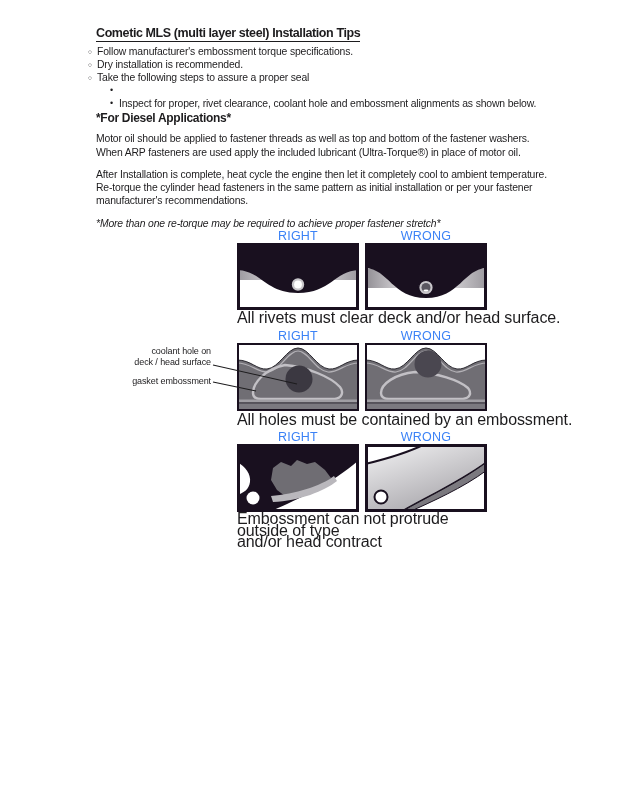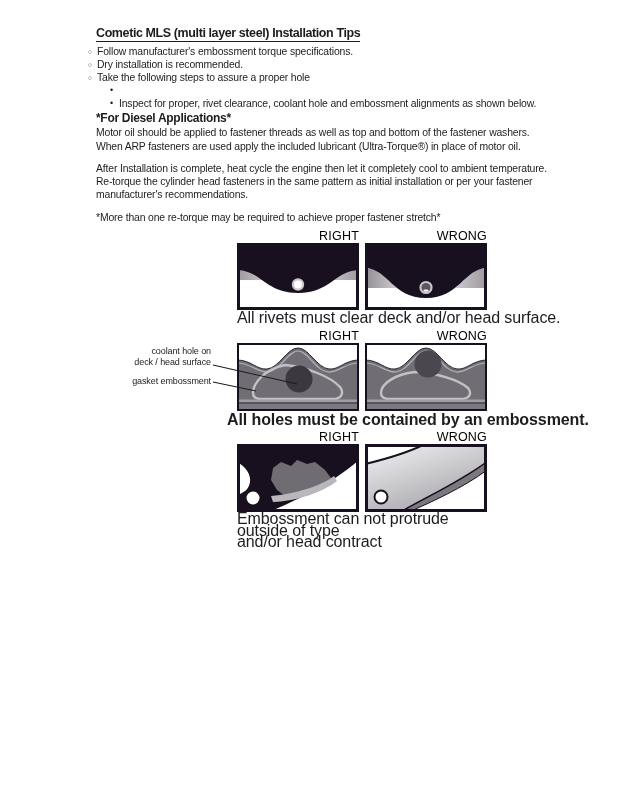--- a/index.html
+++ b/index.html
@@ -12,26 +12,26 @@
 
   .tips { position:absolute; left:88px; top:45px; width:460px; font-size:10.4px;
           letter-spacing:-0.15px; line-height:13px; }
   .tip-row { display:flex; align-items:flex-start; }
   .tip-row .marker { width:9px; flex:0 0 9px; font-size:6.5px; line-height:13px; }
   .sub-row { padding-left:22px; }
   .sub-row .marker { font-size:9px; }
 
   .diesel { position:absolute; left:96px; top:112px; width:452px; font-size:10.4px;
             letter-spacing:-0.15px; line-height:13.3px; }
-  .diesel-heading { font-size:12px; font-weight:bold; letter-spacing:-0.3px; margin-bottom:1px; }
+  .diesel-heading { font-size:12px; font-weight:bold; letter-spacing:-0.3px; margin-bottom:7px; }
   .diesel p { margin-bottom:9px; }
-  .diesel .note { margin-top:1px; }
-
-  .dlabel { position:absolute; width:122px; text-align:right; font-size:12.5px;
-            letter-spacing:0.2px; color:#000000; }
+  .diesel .note { margin-top:1px;font-style:italic; }
+
+  .dlabel { position:absolute; width:122px; text-align:center; font-size:12.5px;
+            letter-spacing:0.2px; color:#3b82f6; }
   .dbox { position:absolute; width:122px; }
   .dcaption { position:absolute; font-size:16px; letter-spacing:-0.1px; line-height:11.5px; }
 
   .side-label { position:absolute; font-size:9px; letter-spacing:-0.1px; line-height:11px;
                 text-align:right; }
   .leader-overlay { position:absolute; left:110px; top:340px; width:200px; height:60px; z-index:5; }
 
   .warranty { position:absolute; left:105px; top:571px; width:412px; font-size:6px;
               letter-spacing:-0.05px; line-height:7.6px; }
   .warranty-heading { font-weight:bold; font-size:6.2px; }
@@ -51,21 +51,21 @@
     <div class="tip-row">
       <span class="marker">○</span>
       <span>Follow manufacturer's embossment torque specifications.</span>
     </div>
     <div class="tip-row">
       <span class="marker">○</span>
       <span>Dry installation is recommended.</span>
     </div>
     <div class="tip-row">
       <span class="marker">○</span>
-      <span>Take the following steps to assure a proper hole</span>
+      <span>Take the following steps to assure a proper seal</span>
     </div>
     <div class="tip-row sub-row">
       <span class="marker">•</span>
     </div>
     <div class="tip-row sub-row">
       <span class="marker">•</span>
       <span>Inspect for proper, rivet clearance, coolant hole and embossment alignments as shown below.</span>
     </div>
   </div>
 
@@ -153,21 +153,21 @@
     <rect x="0" y="59.5" width="122" height="1.2" fill="#3a3740"></rect>
     <rect x="0" y="60.7" width="122" height="7.3" fill="#7b7980"></rect>
     <rect x="1" y="1" width="120" height="66" fill="none" stroke="#19101f" stroke-width="2"></rect>
   </svg>
 
   <svg class="leader-overlay">
     <line x1="103" y1="25" x2="187" y2="44" stroke="#1d1c1e" stroke-width="1.1"></line>
     <line x1="103" y1="42" x2="146" y2="51" stroke="#1d1c1e" stroke-width="1.1"></line>
   </svg>
 
-  <div class="dcaption" style="left:227px; top:414px;font-weight:bold;">All holes must be contained by an embossment.</div>
+  <div class="dcaption" style="left:237px; top:414px;">All holes must be contained by an embossment.</div>
 
   <div class="dlabel" style="left:237px; top:430px;">RIGHT</div>
   <div class="dlabel" style="left:365px; top:430px;">WRONG</div>
 
   <svg class="dbox" style="left:237px; top:444px;" width="122" height="68" viewBox="0 0 122 68">
     <rect x="0" y="0" width="122" height="68" fill="#ffffff"></rect>
     <path d="M0,0 H122 V16 C92,42 55,58 32,68 H0 Z" fill="#19101f"></path>
     <path d="M0,18 C8,22 14,30 13,38 C12,45 7,49 0,51 Z" fill="#ffffff"></path>
     <path d="M36,24 L44,18 L54,22 L60,16 L70,20 L78,18 L88,26 L94,34 C84,44 66,52 48,52 L40,46 L34,36 Z" fill="#6f6d73"></path>
     <path d="M34,52 C58,50 84,42 97,32 L100,37 C88,47 62,57 36,58 Z" fill="#b9b7bc"></path>

